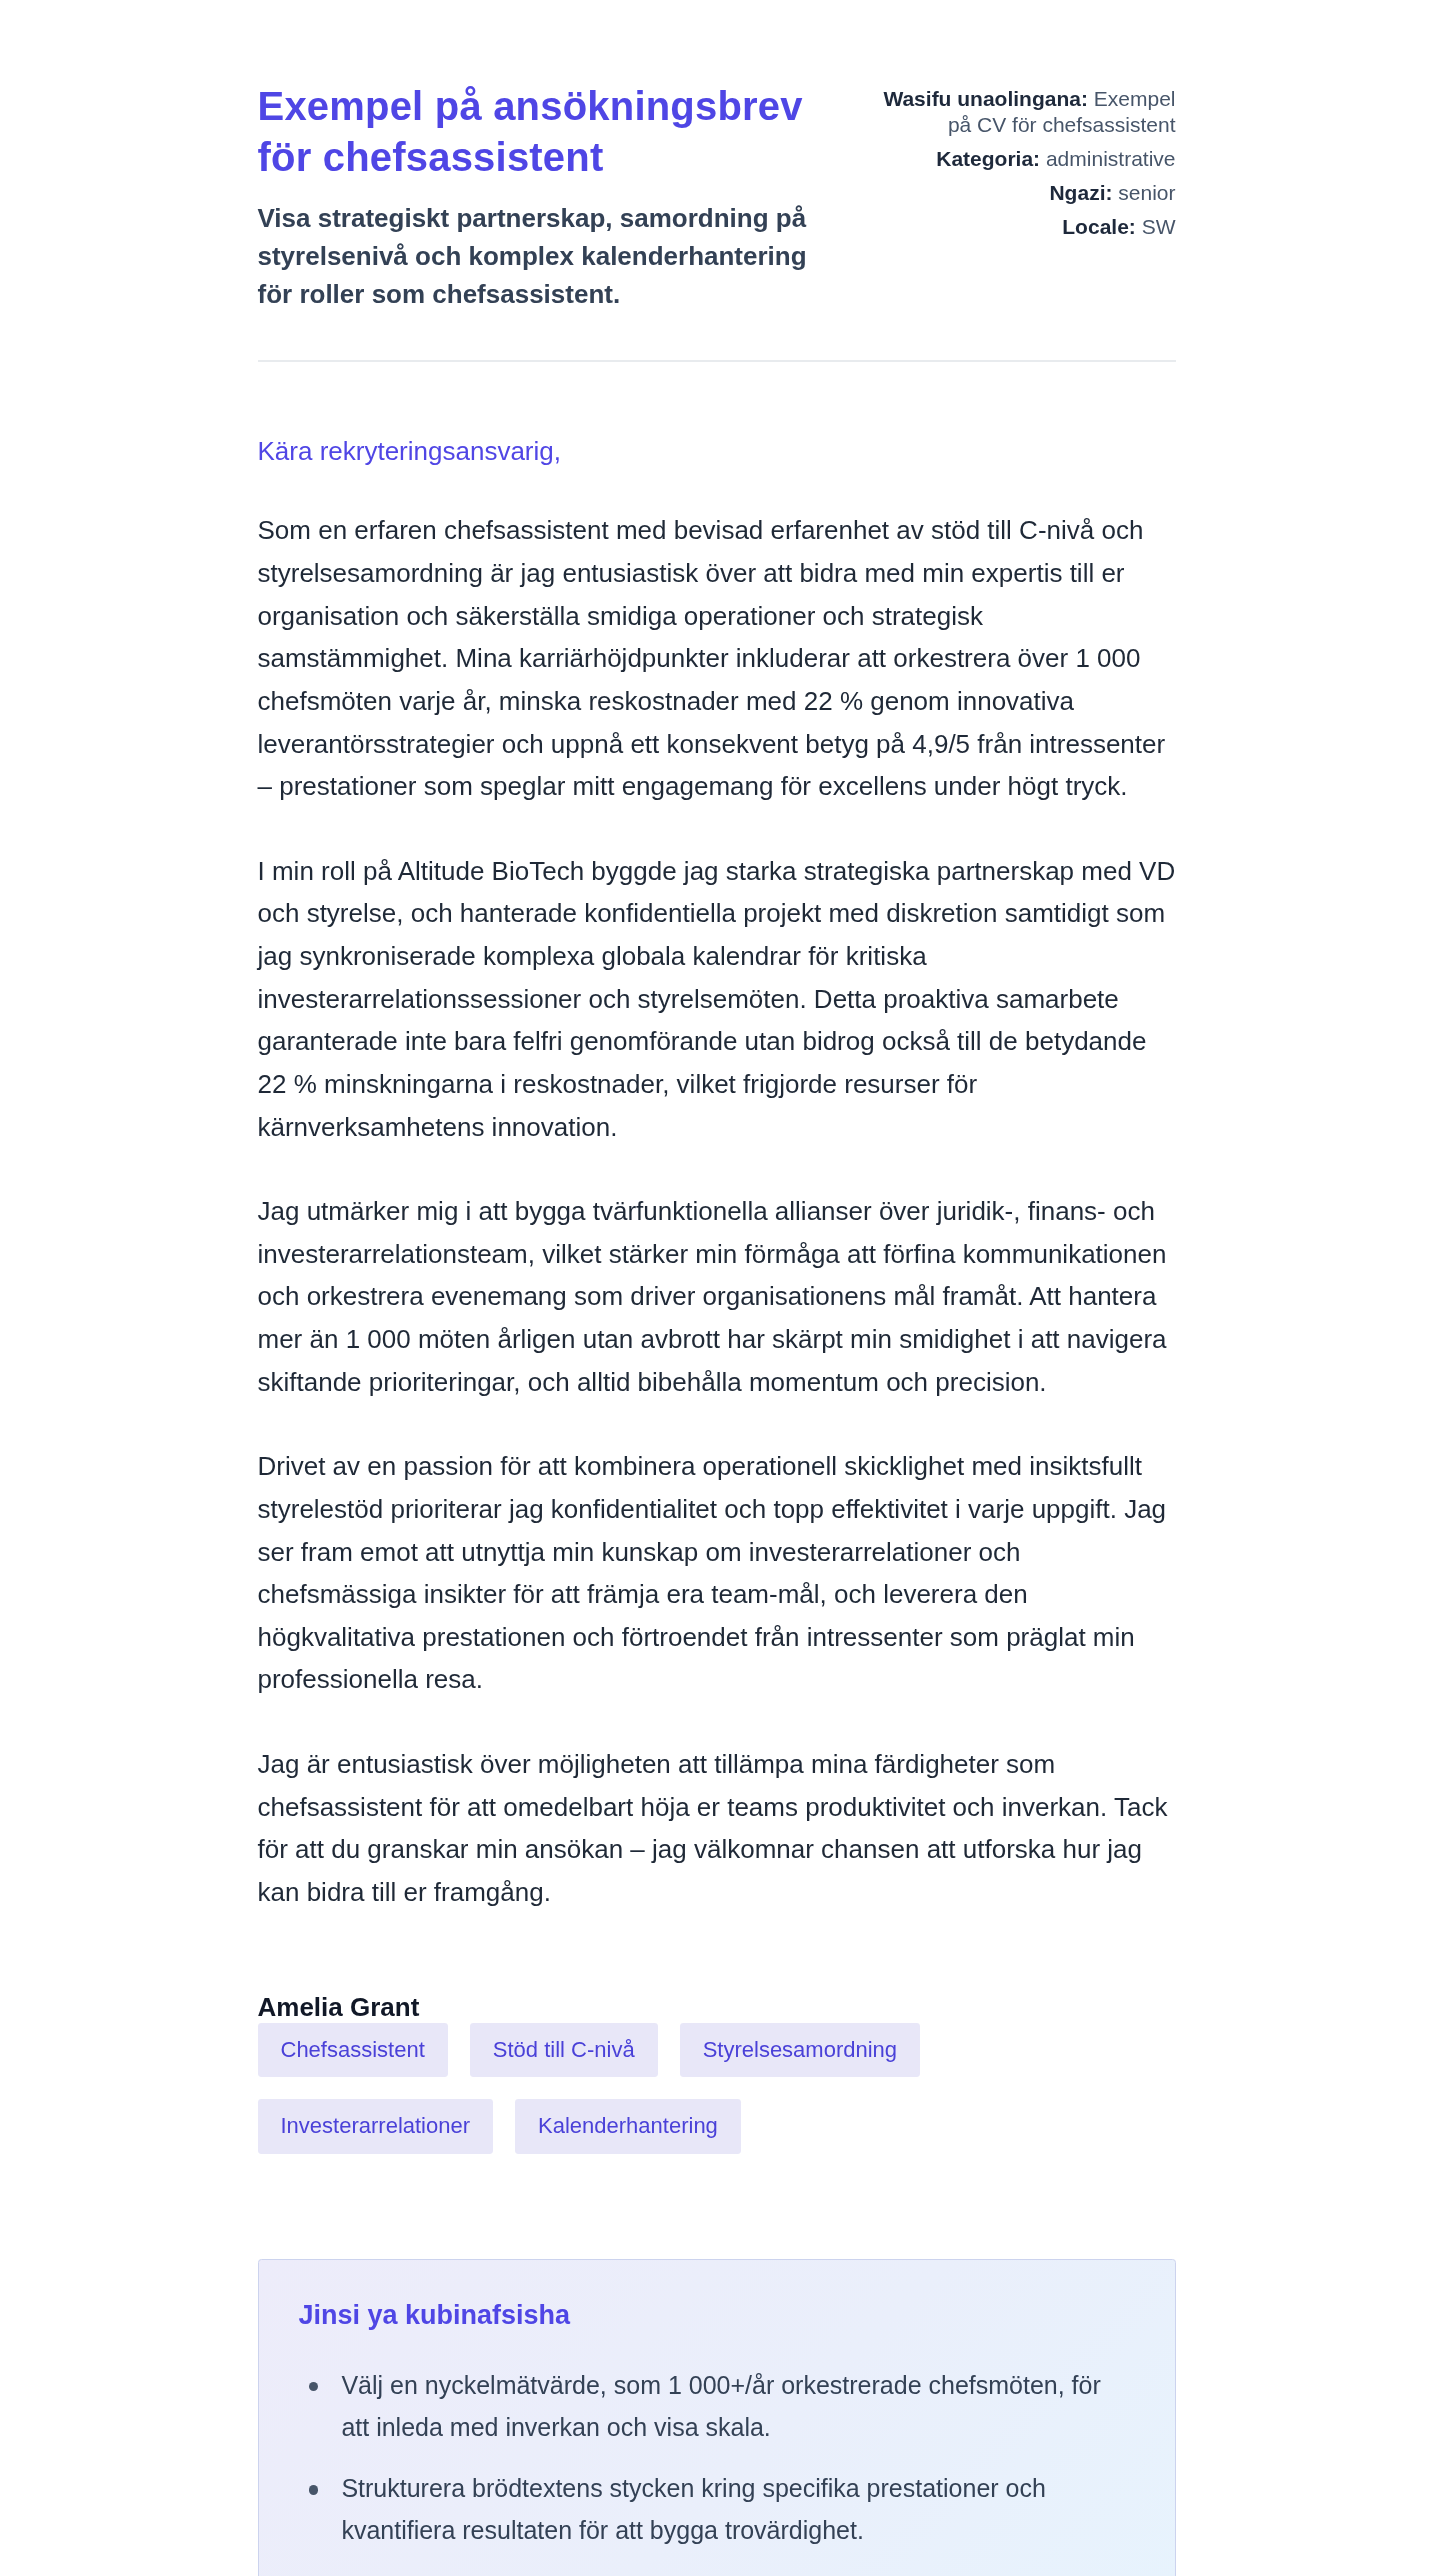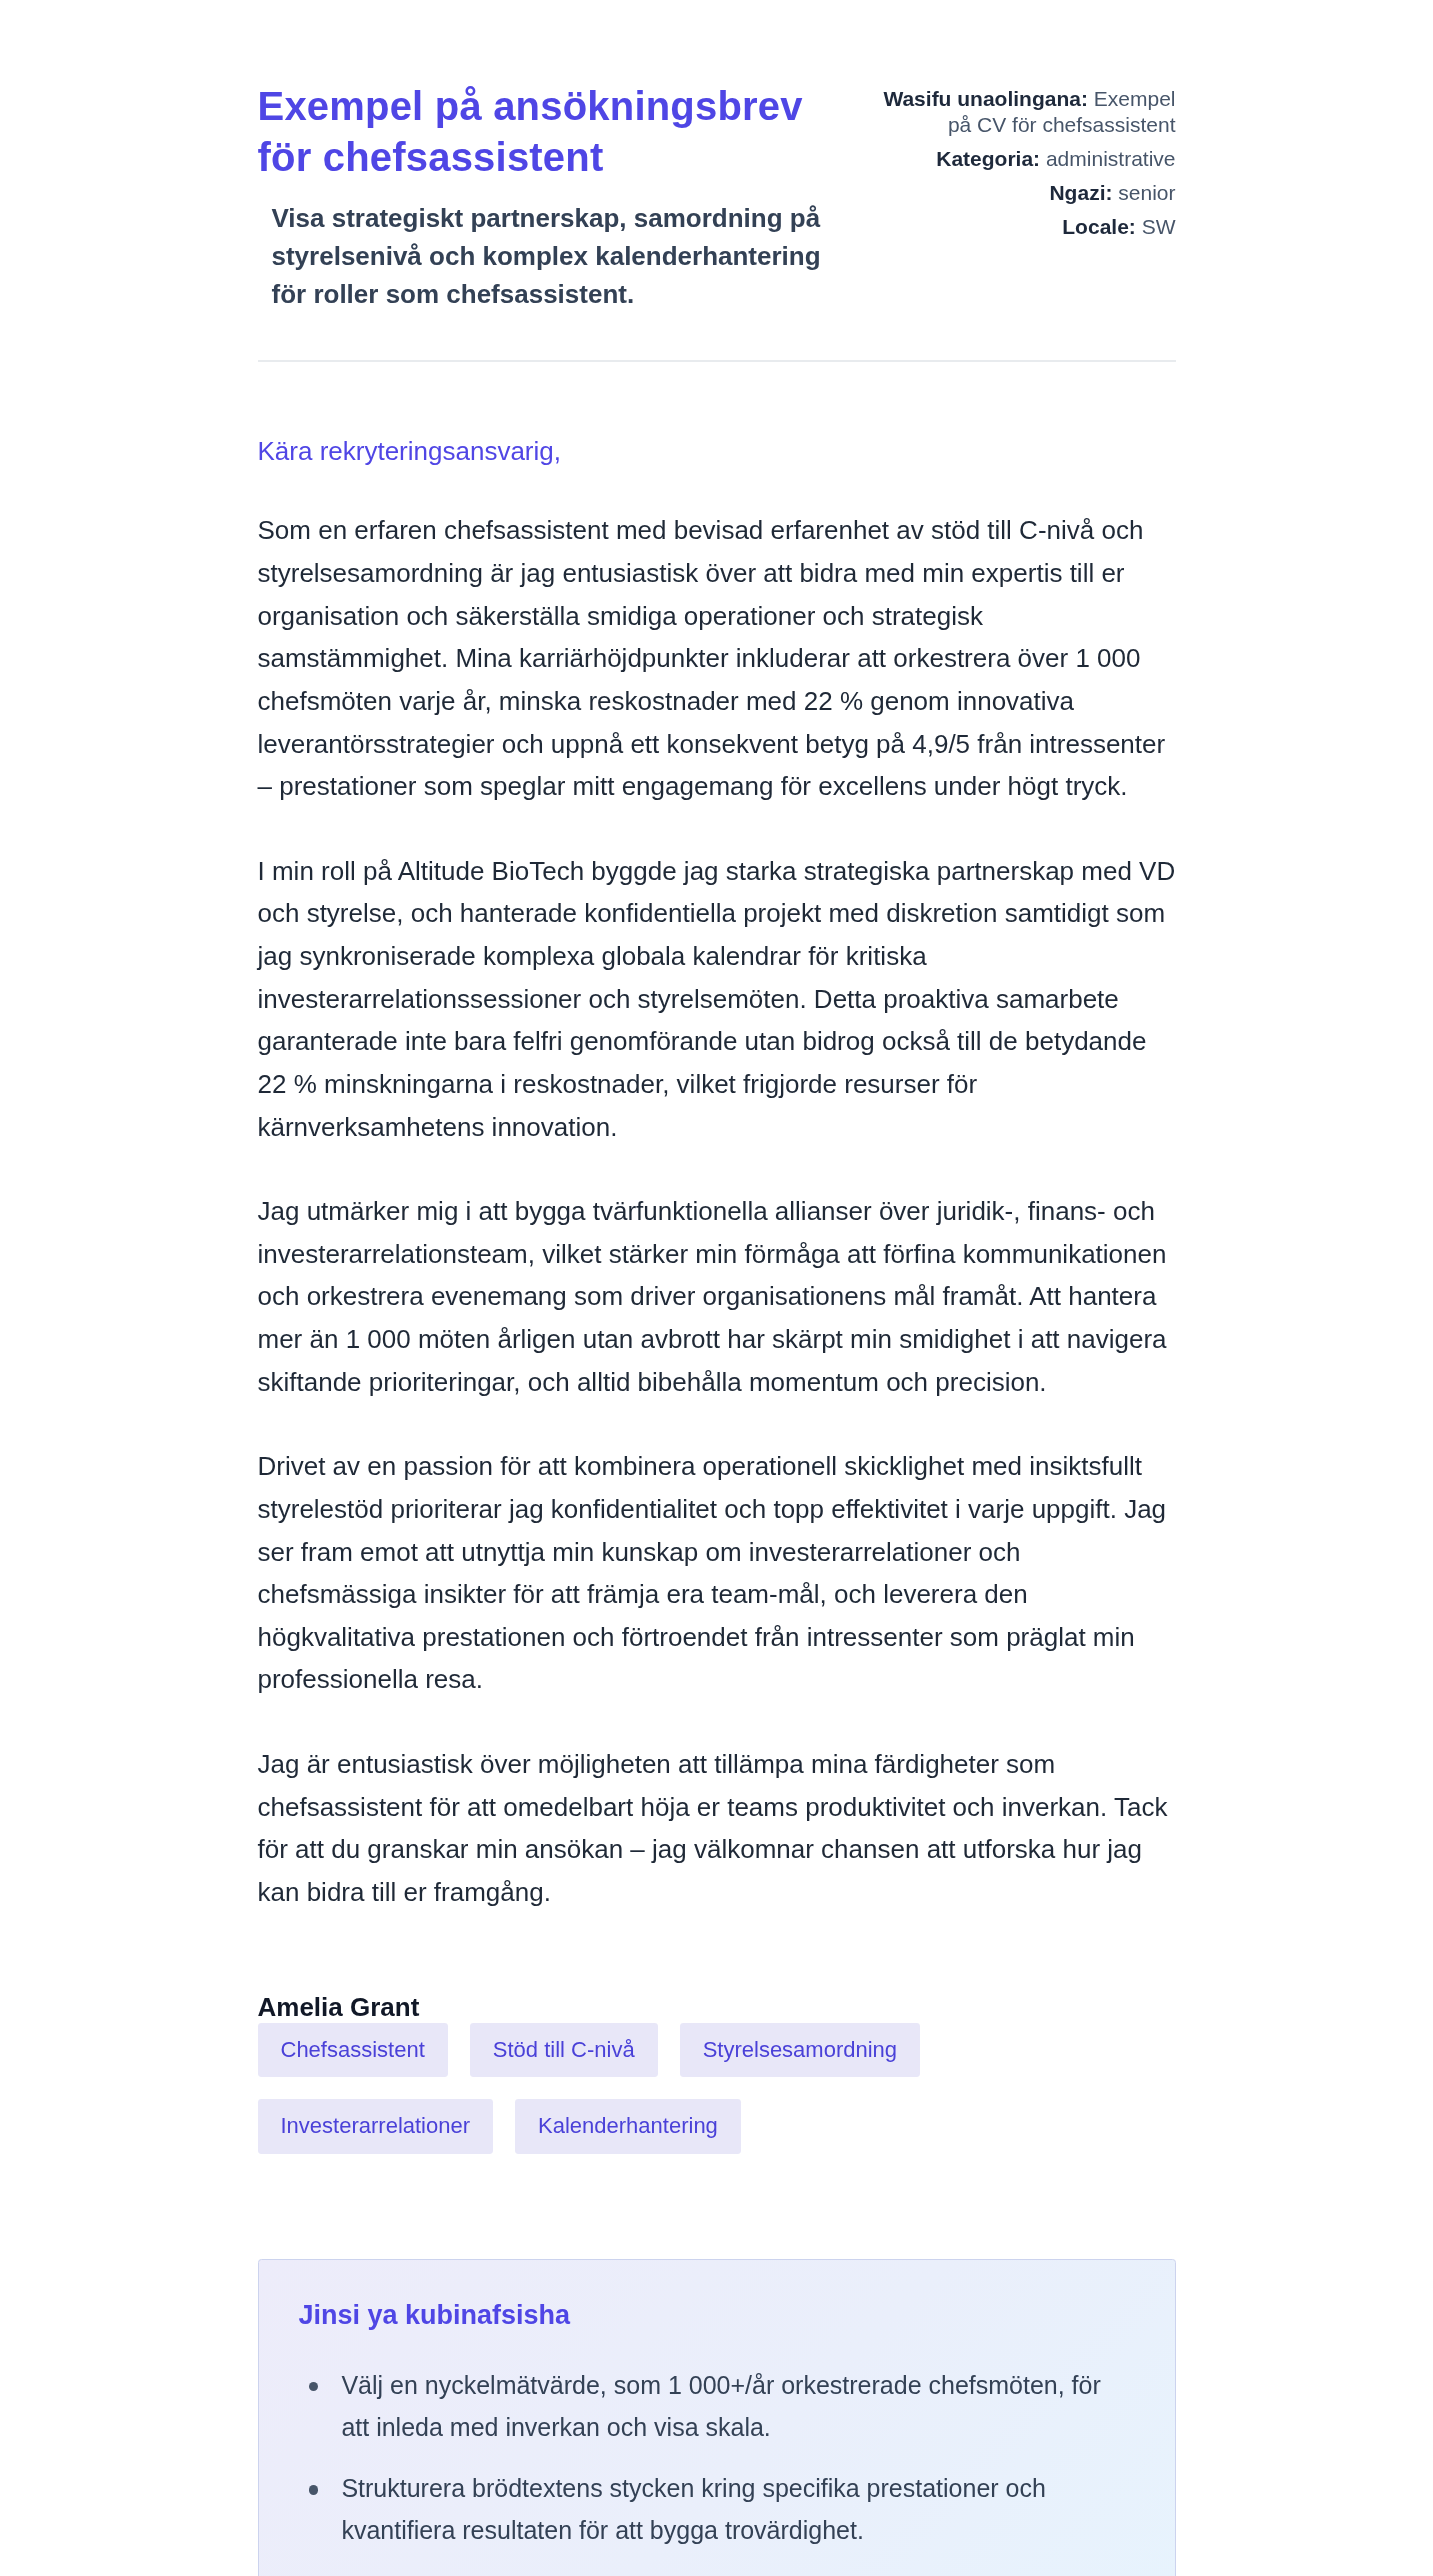--- a/index.html
+++ b/index.html
@@ -31,21 +31,20 @@
     color: #4f46e5;
     letter-spacing: 0.2px;
   }
   .page-subtitle {
     margin-top: 17px;
     font-size: 26px;
     line-height: 1.45;
     font-weight: 600;
     color: #334155;
     max-width: 852px;
-    margin-left: 14px;
   }
   .meta-panel {
     width: 304px;
     flex-shrink: 0;
     text-align: right;
     font-size: 21px;
     line-height: 1.25;
     color: #475569;
     padding-top: 5px;
   }

